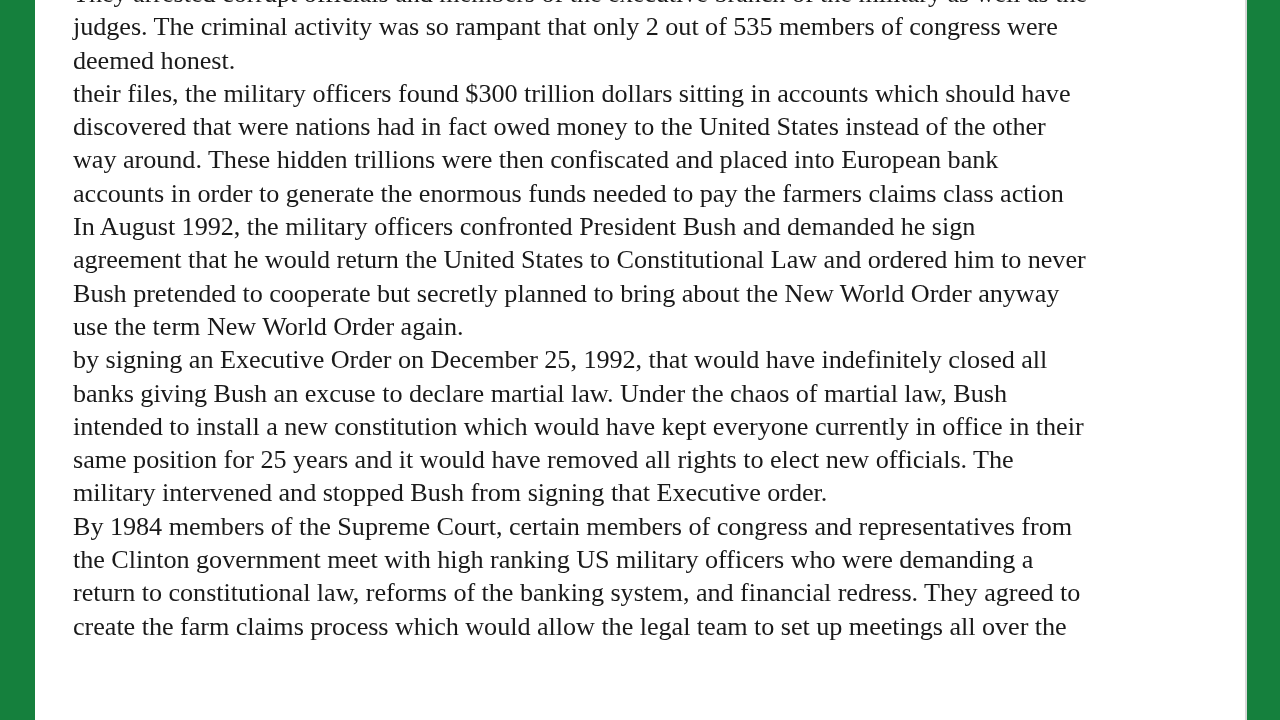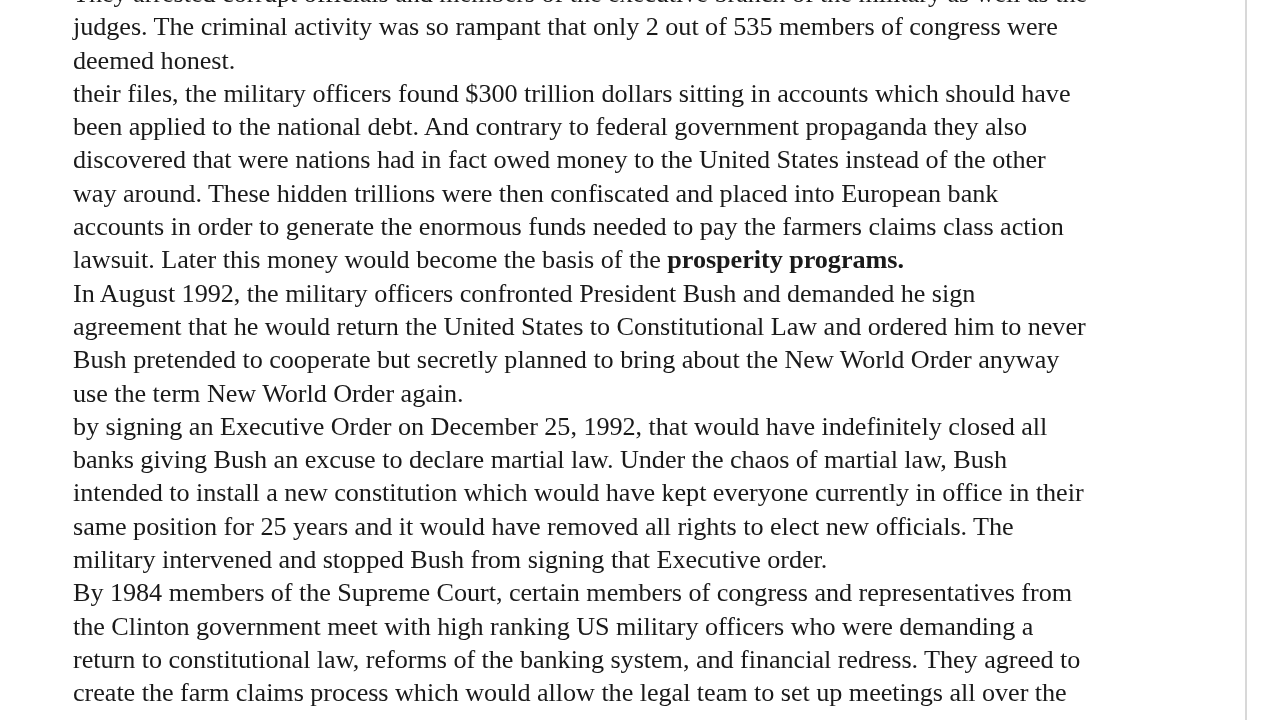--- a/index.html
+++ b/index.html
@@ -7,21 +7,21 @@
       padding: 0;
       width: 1280px;
       height: 720px;
       overflow: hidden;
       background: #000000;
     }
     .frame {
       position: absolute;
       left: 0; top: 0;
       width: 1280px; height: 720px;
-      background: #ffffff;
+      background: #15803d;
     }
     .page {
       position: absolute;
       left: 35px;
       top: 0;
       width: 1210px;
       height: 720px;
       background: #ffffff;
       overflow: hidden;
       border-right: 2px solid #d8d8d8;
@@ -49,25 +49,23 @@
 </head>
 <body>
 
 <div class="frame">
   <div class="page">
     <div class="text-block">
       <span class="line"><span>They arrested corrupt officials and members of the executive branch of the military as well as the</span></span>
       <span class="line"><span>judges. The criminal activity was so rampant that only 2 out of 535 members of congress were</span></span>
       <span class="line"><span>deemed honest.</span></span>
       <span class="line"><span>their files, the military officers found $300 trillion dollars sitting in accounts which should have</span></span>
-      <span class="line"><span>been applied to the national debt. And contrary to federal government propaganda they also</span></span>
       <span class="line"><span>discovered that were nations had in fact owed money to the United States instead of the other</span></span>
       <span class="line"><span>way around. These hidden trillions were then confiscated and placed into European bank</span></span>
       <span class="line"><span>accounts in order to generate the enormous funds needed to pay the farmers claims class action</span></span>
-      <span class="line"><span>lawsuit. Later this money would become the basis of the </span><span class="bold">prosperity programs.</span></span>
       <span class="line"><span>In August 1992, the military officers confronted President Bush and demanded he sign</span></span>
       <span class="line"><span>agreement that he would return the United States to Constitutional Law and ordered him to never</span></span>
       <span class="line"><span>Bush pretended to cooperate but secretly planned to bring about the New World Order anyway</span></span>
       <span class="line"><span>use the term New World Order again.</span></span>
       <span class="line"><span>by signing an Executive Order on December 25, 1992, that would have indefinitely closed all</span></span>
       <span class="line"><span>banks giving Bush an excuse to declare martial law. Under the chaos of martial law, Bush</span></span>
       <span class="line"><span>intended to install a new constitution which would have kept everyone currently in office in their</span></span>
       <span class="line"><span>same position for 25 years and it would have removed all rights to elect new officials. The</span></span>
       <span class="line"><span>military intervened and stopped Bush from signing that Executive order.</span></span>
       <span class="line"><span>By 1984 members of the Supreme Court, certain members of congress and representatives from</span></span>

